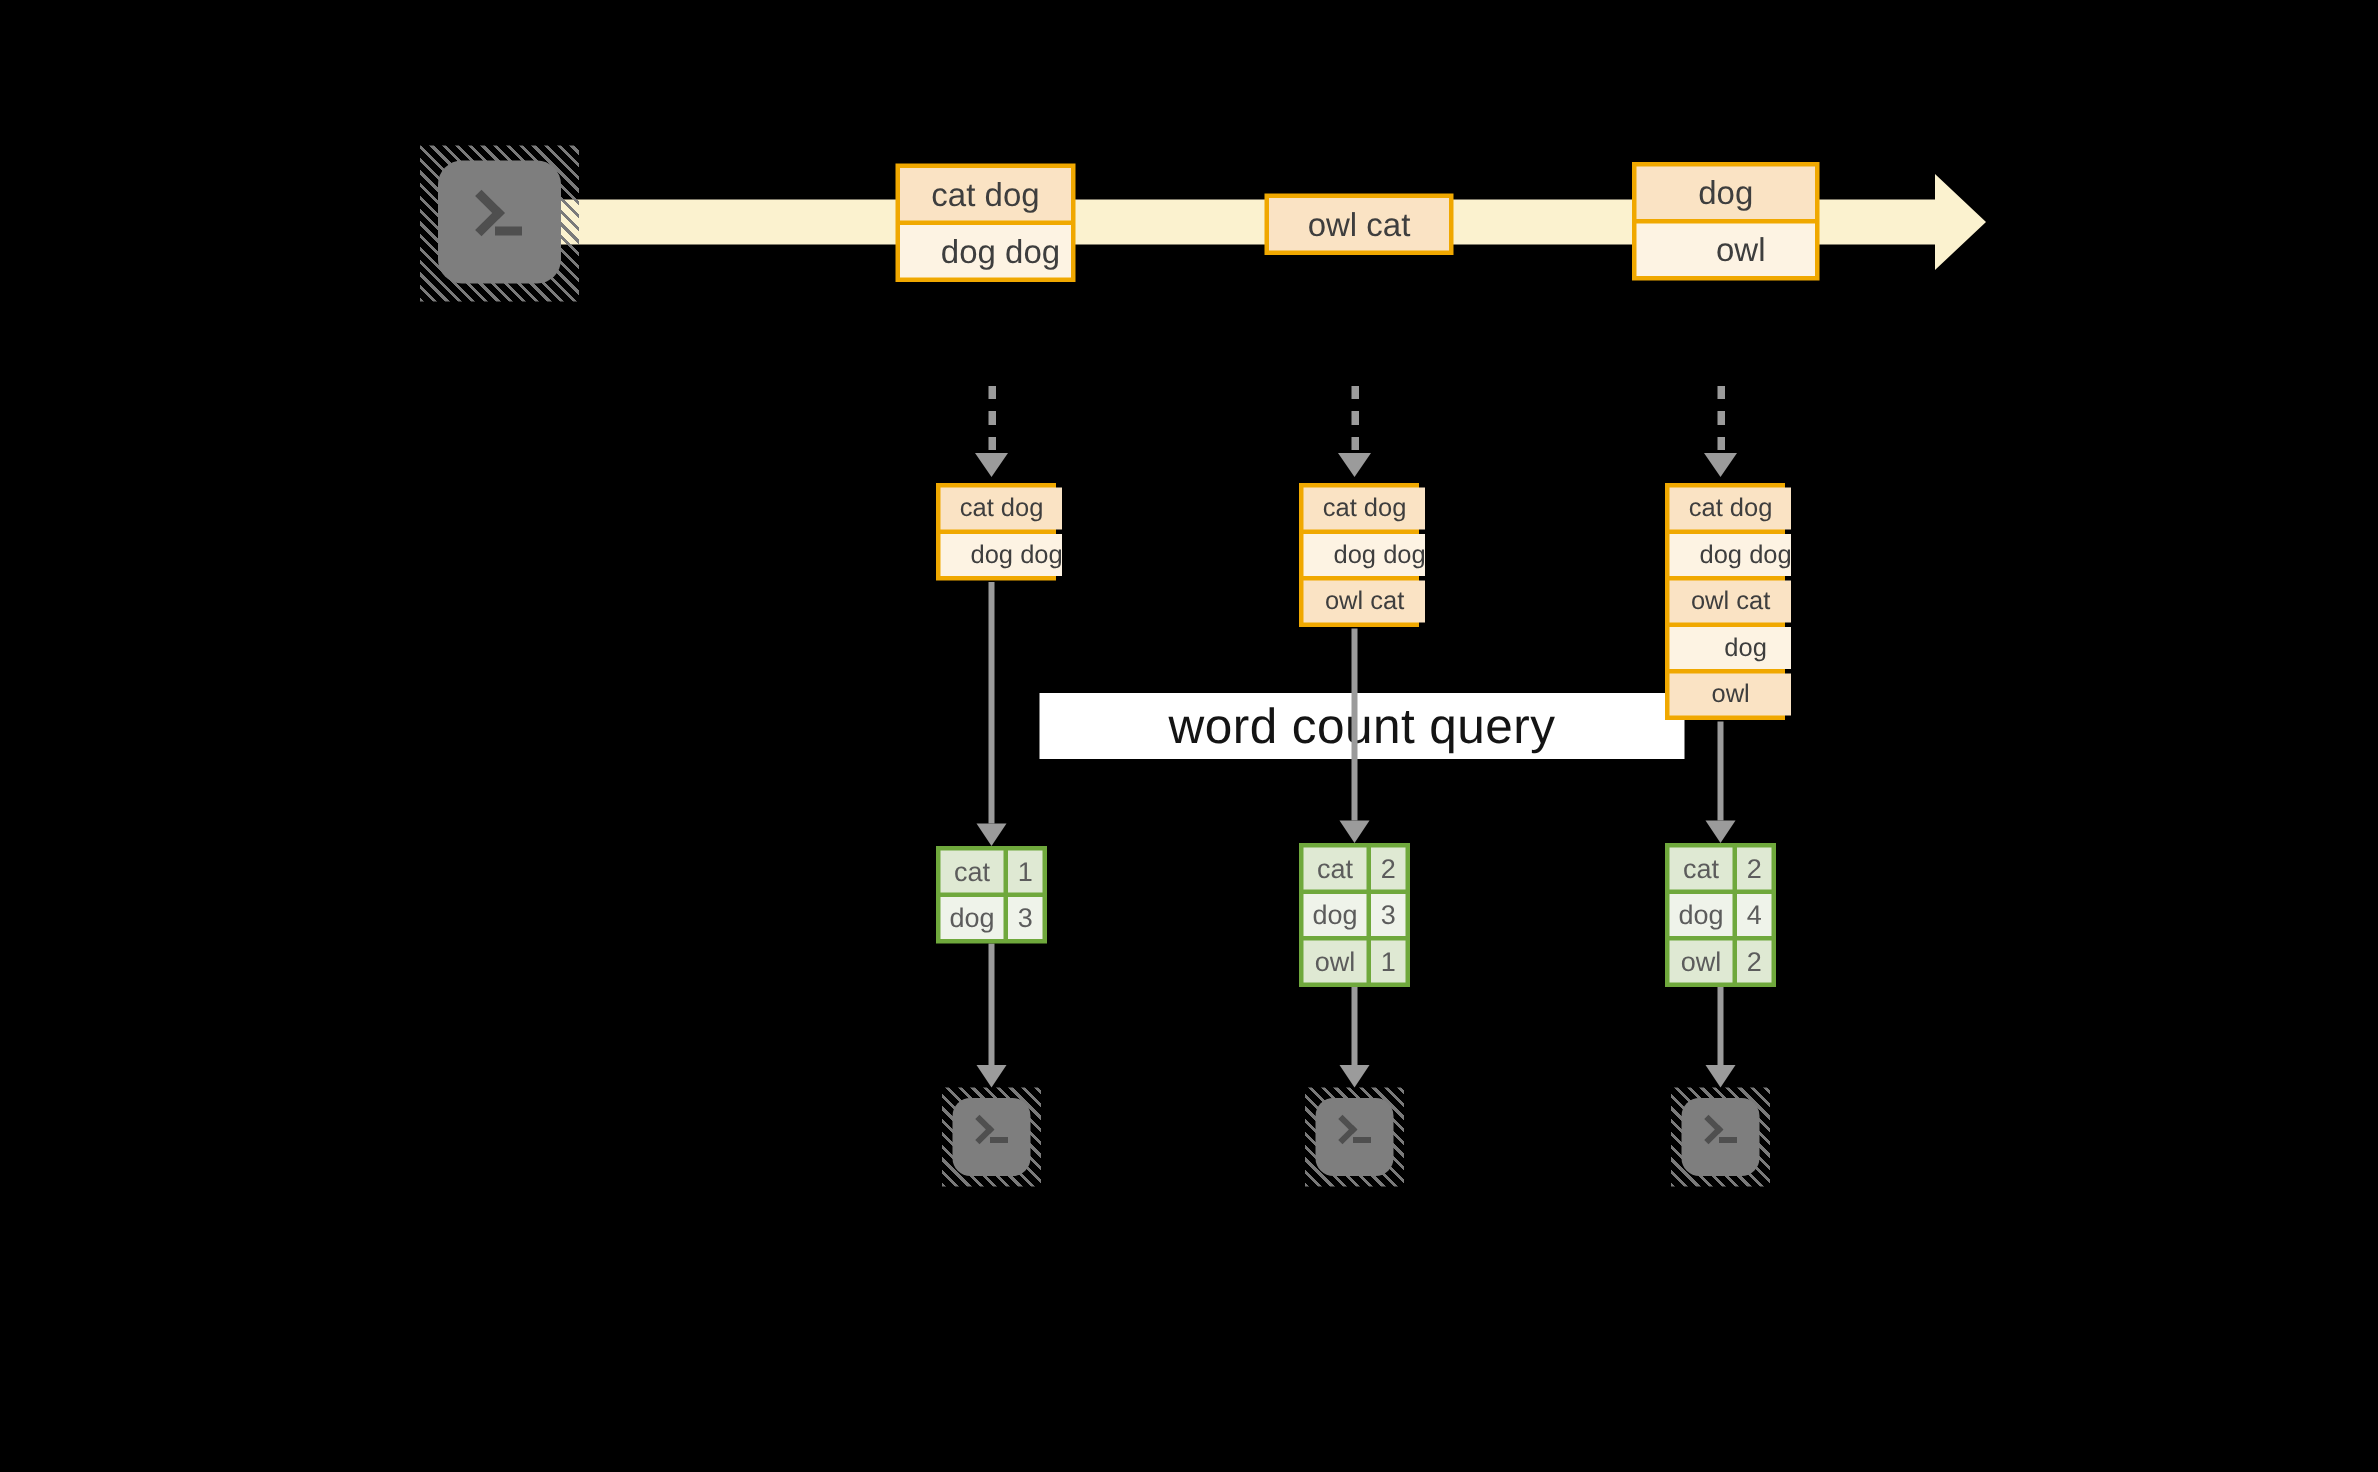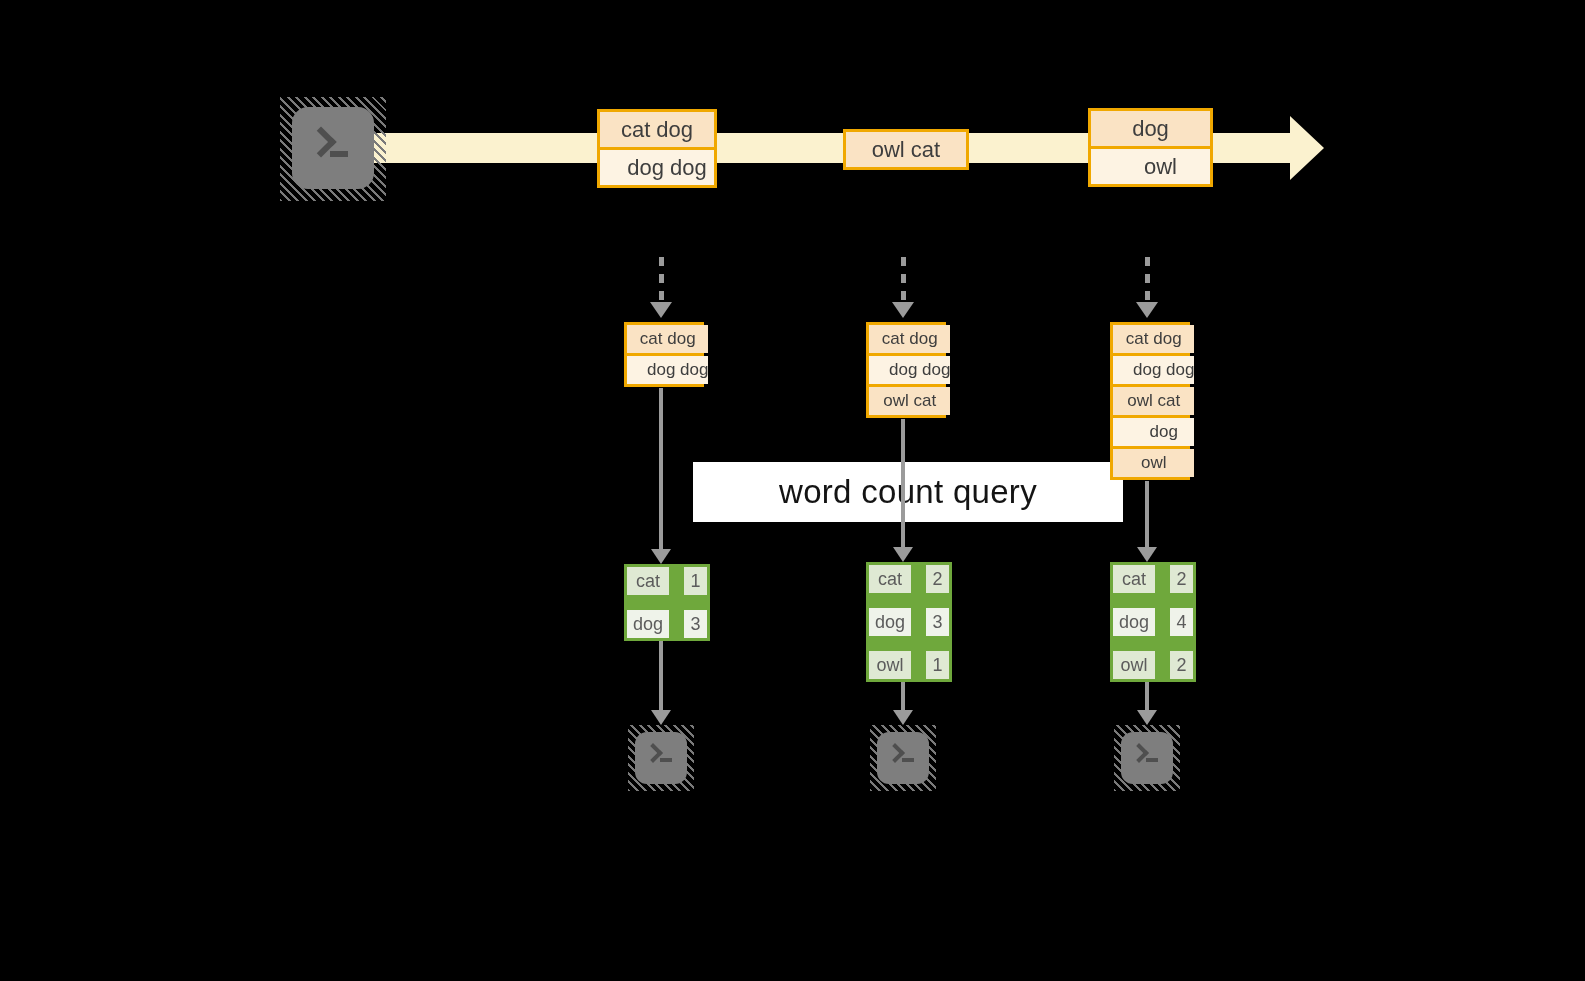--- a/index.html
+++ b/index.html
@@ -26,36 +26,36 @@
     border-left:34px solid var(--band);z-index:1;}
   
   .obox{position:absolute;background:var(--amber);padding:3px;display:grid;gap:3px;z-index:3;}
   .ocell{display:flex;align-items:center;justify-content:center;color:#3E3E3E;white-space:nowrap;}
   .ocell.lg{height:35px;font-size:22px;}
   .ocell.sm{height:28px;font-size:17px;}
   .peach{background:var(--peach);}
   .cream{background:var(--cream);padding-left:20px;}
   
   .gtable{position:absolute;background:var(--green);padding:3px;display:grid;
-    grid-template-columns:42px 23px;gap:15px;z-index:3;}
+    grid-template-columns:42px 23px;gap:3px;z-index:3;}
   .gcell{display:flex;align-items:center;justify-content:center;height:28px;font-size:18px;color:#5C5C5C;}
   .gdark{background:var(--gdark);}
   .glight{background:var(--glight);}
   
   .vline{position:absolute;width:4px;background:var(--arrow);z-index:2;}
   .vhead{position:absolute;width:0;height:0;z-index:2;
     border-left:10px solid transparent;border-right:10px solid transparent;
     border-top:15px solid var(--arrow);}
   .dline{position:absolute;width:5px;z-index:2;
     background:repeating-linear-gradient(to bottom,var(--arrow) 0 9px,transparent 9px 17px);}
   .dhead{position:absolute;width:0;height:0;z-index:2;
     border-left:11px solid transparent;border-right:11px solid transparent;
     border-top:16px solid var(--arrow);}
   
-  .banner{position:absolute;left:693px;top:462px;width:430px;height:60px;background:#FFFFFF;
+  .banner{position:absolute;left:693px;top:462px;width:430px;height:44px;background:#FFFFFF;
     color:#141414;font-size:33px;letter-spacing:.3px;display:flex;align-items:center;
     justify-content:center;z-index:1;}
   
   .term{position:absolute;z-index:4;
     background:repeating-linear-gradient(45deg,#7A7A7A 0 2px,transparent 2px 6px);}
   .term-inner{position:absolute;background:var(--igray);}
   .term-lg{left:280px;top:97px;width:106px;height:104px;}
   .term-lg .term-inner{left:12px;top:10px;right:12px;bottom:12px;border-radius:16px;}
   .term-lg .chev{left:18px;top:24px;width:16px;height:16px;border-width:6px 6px 0 0;}
   .term-lg .usc{left:38px;top:44px;width:18px;height:6px;}

